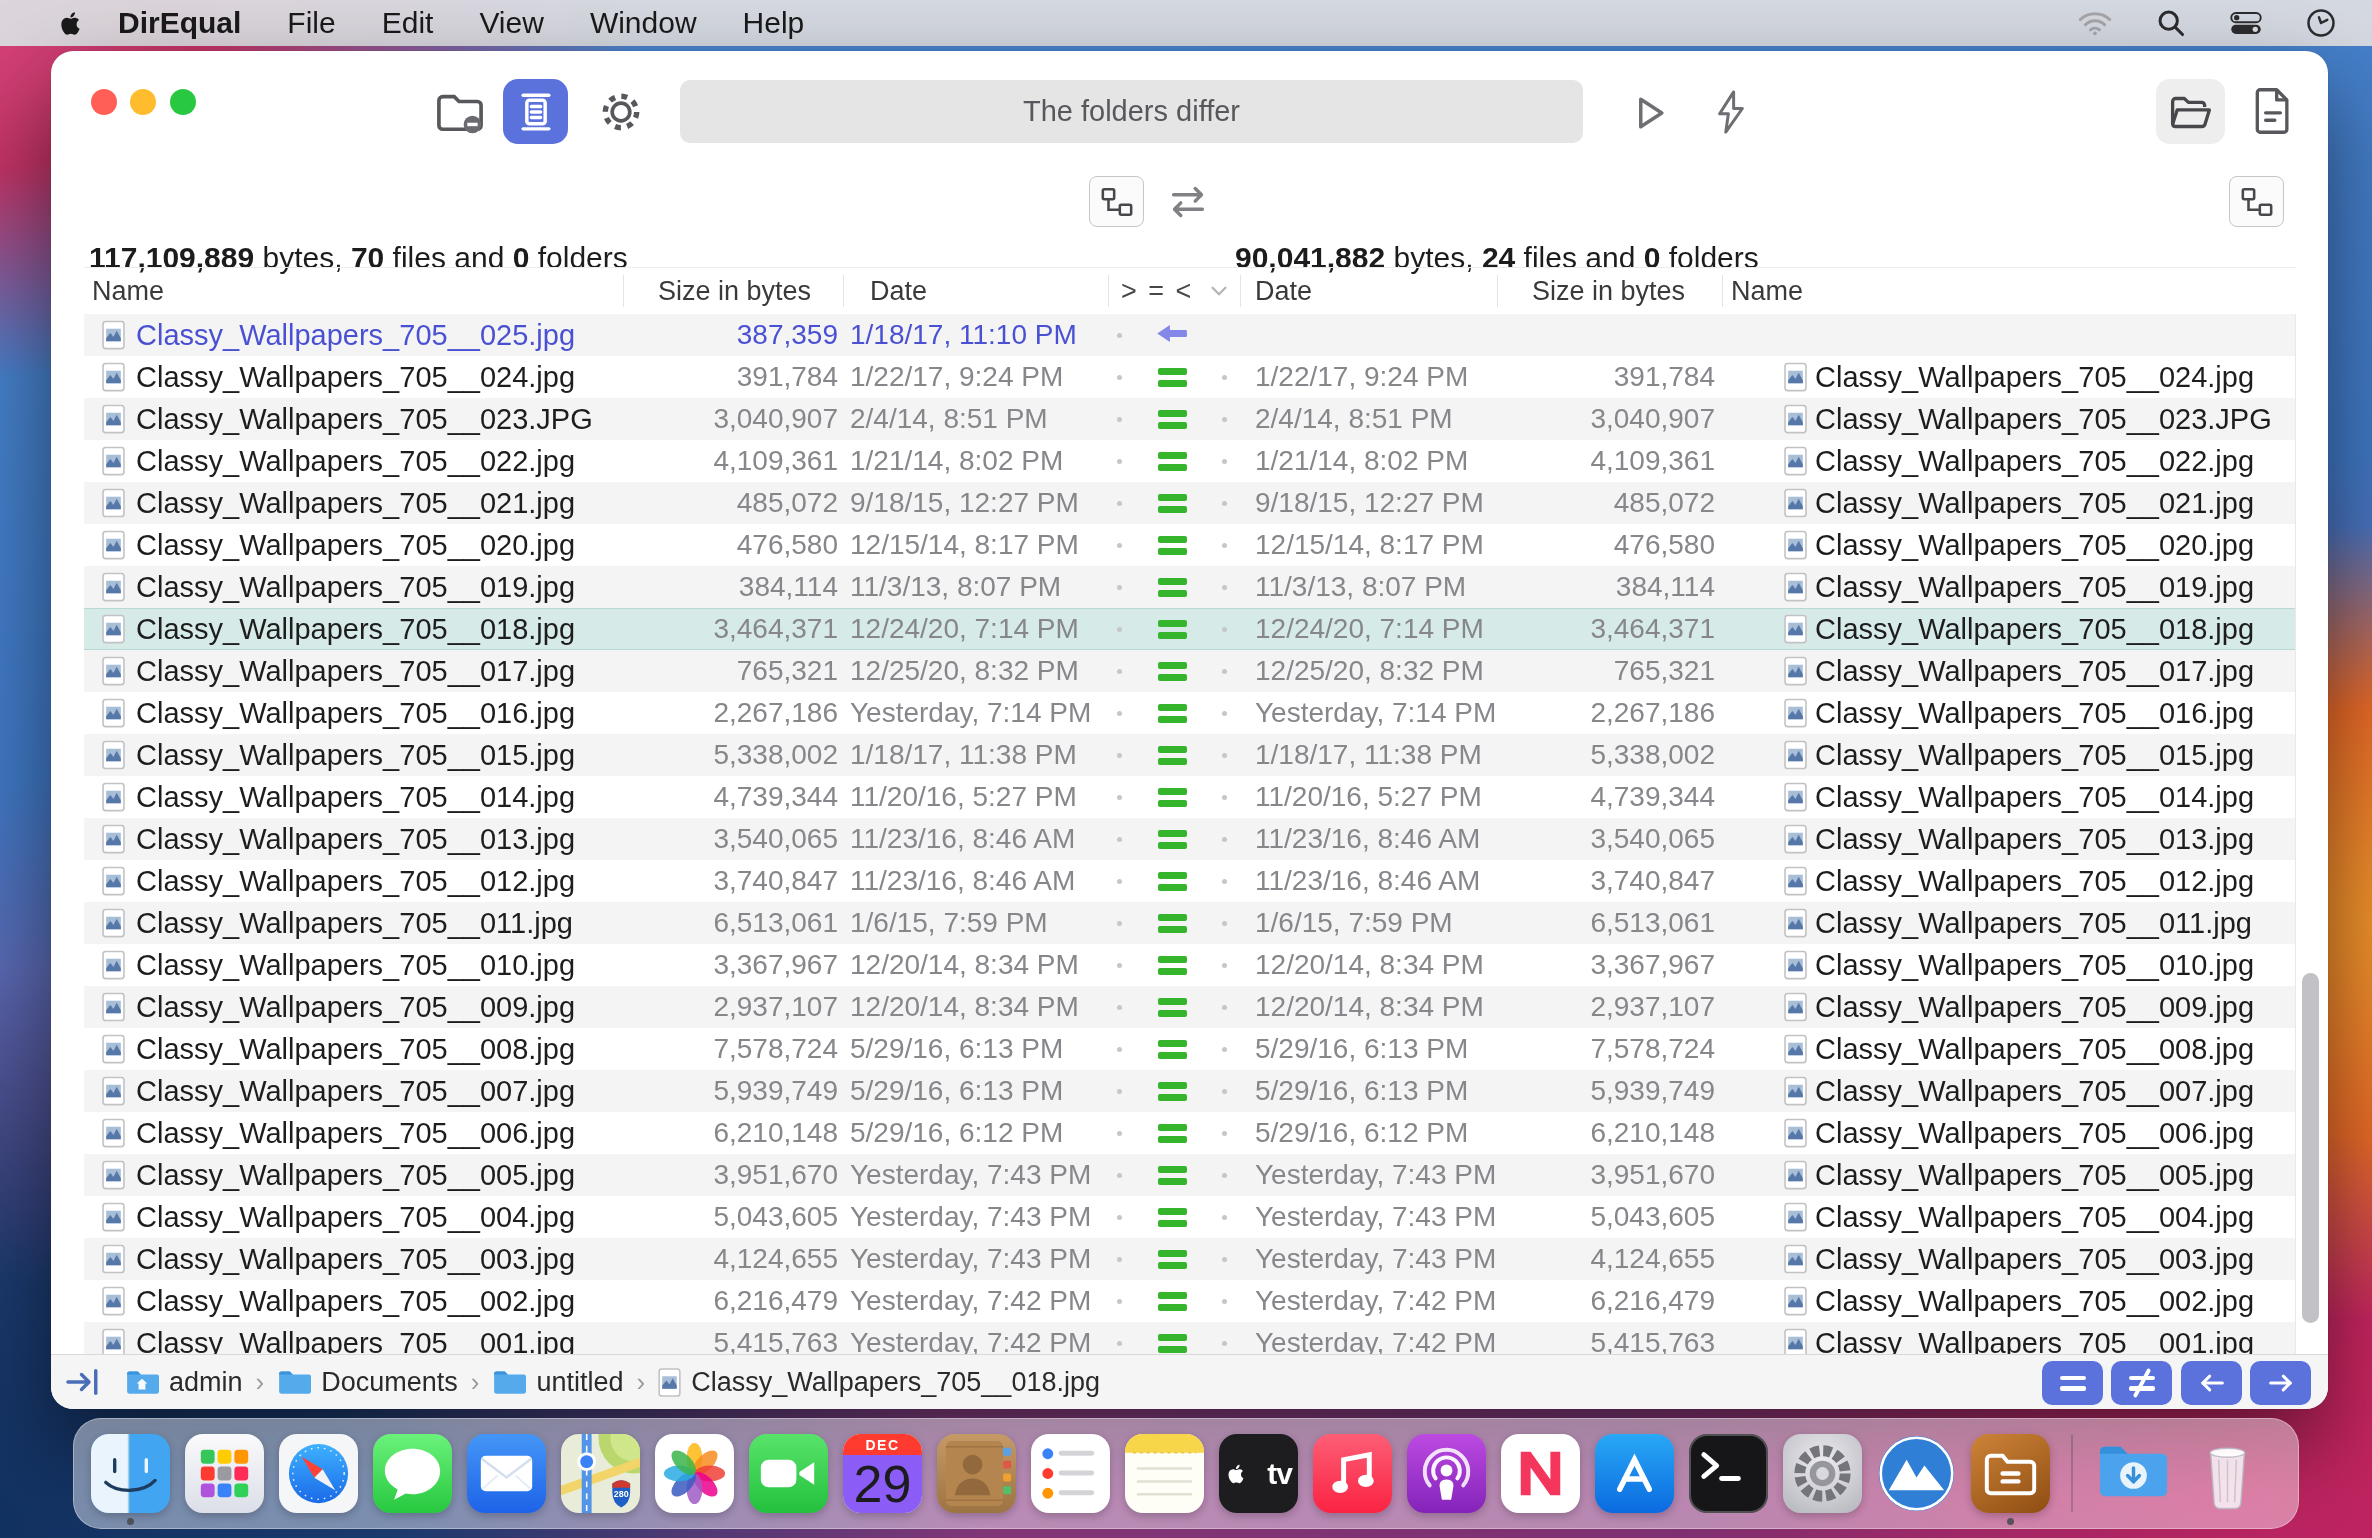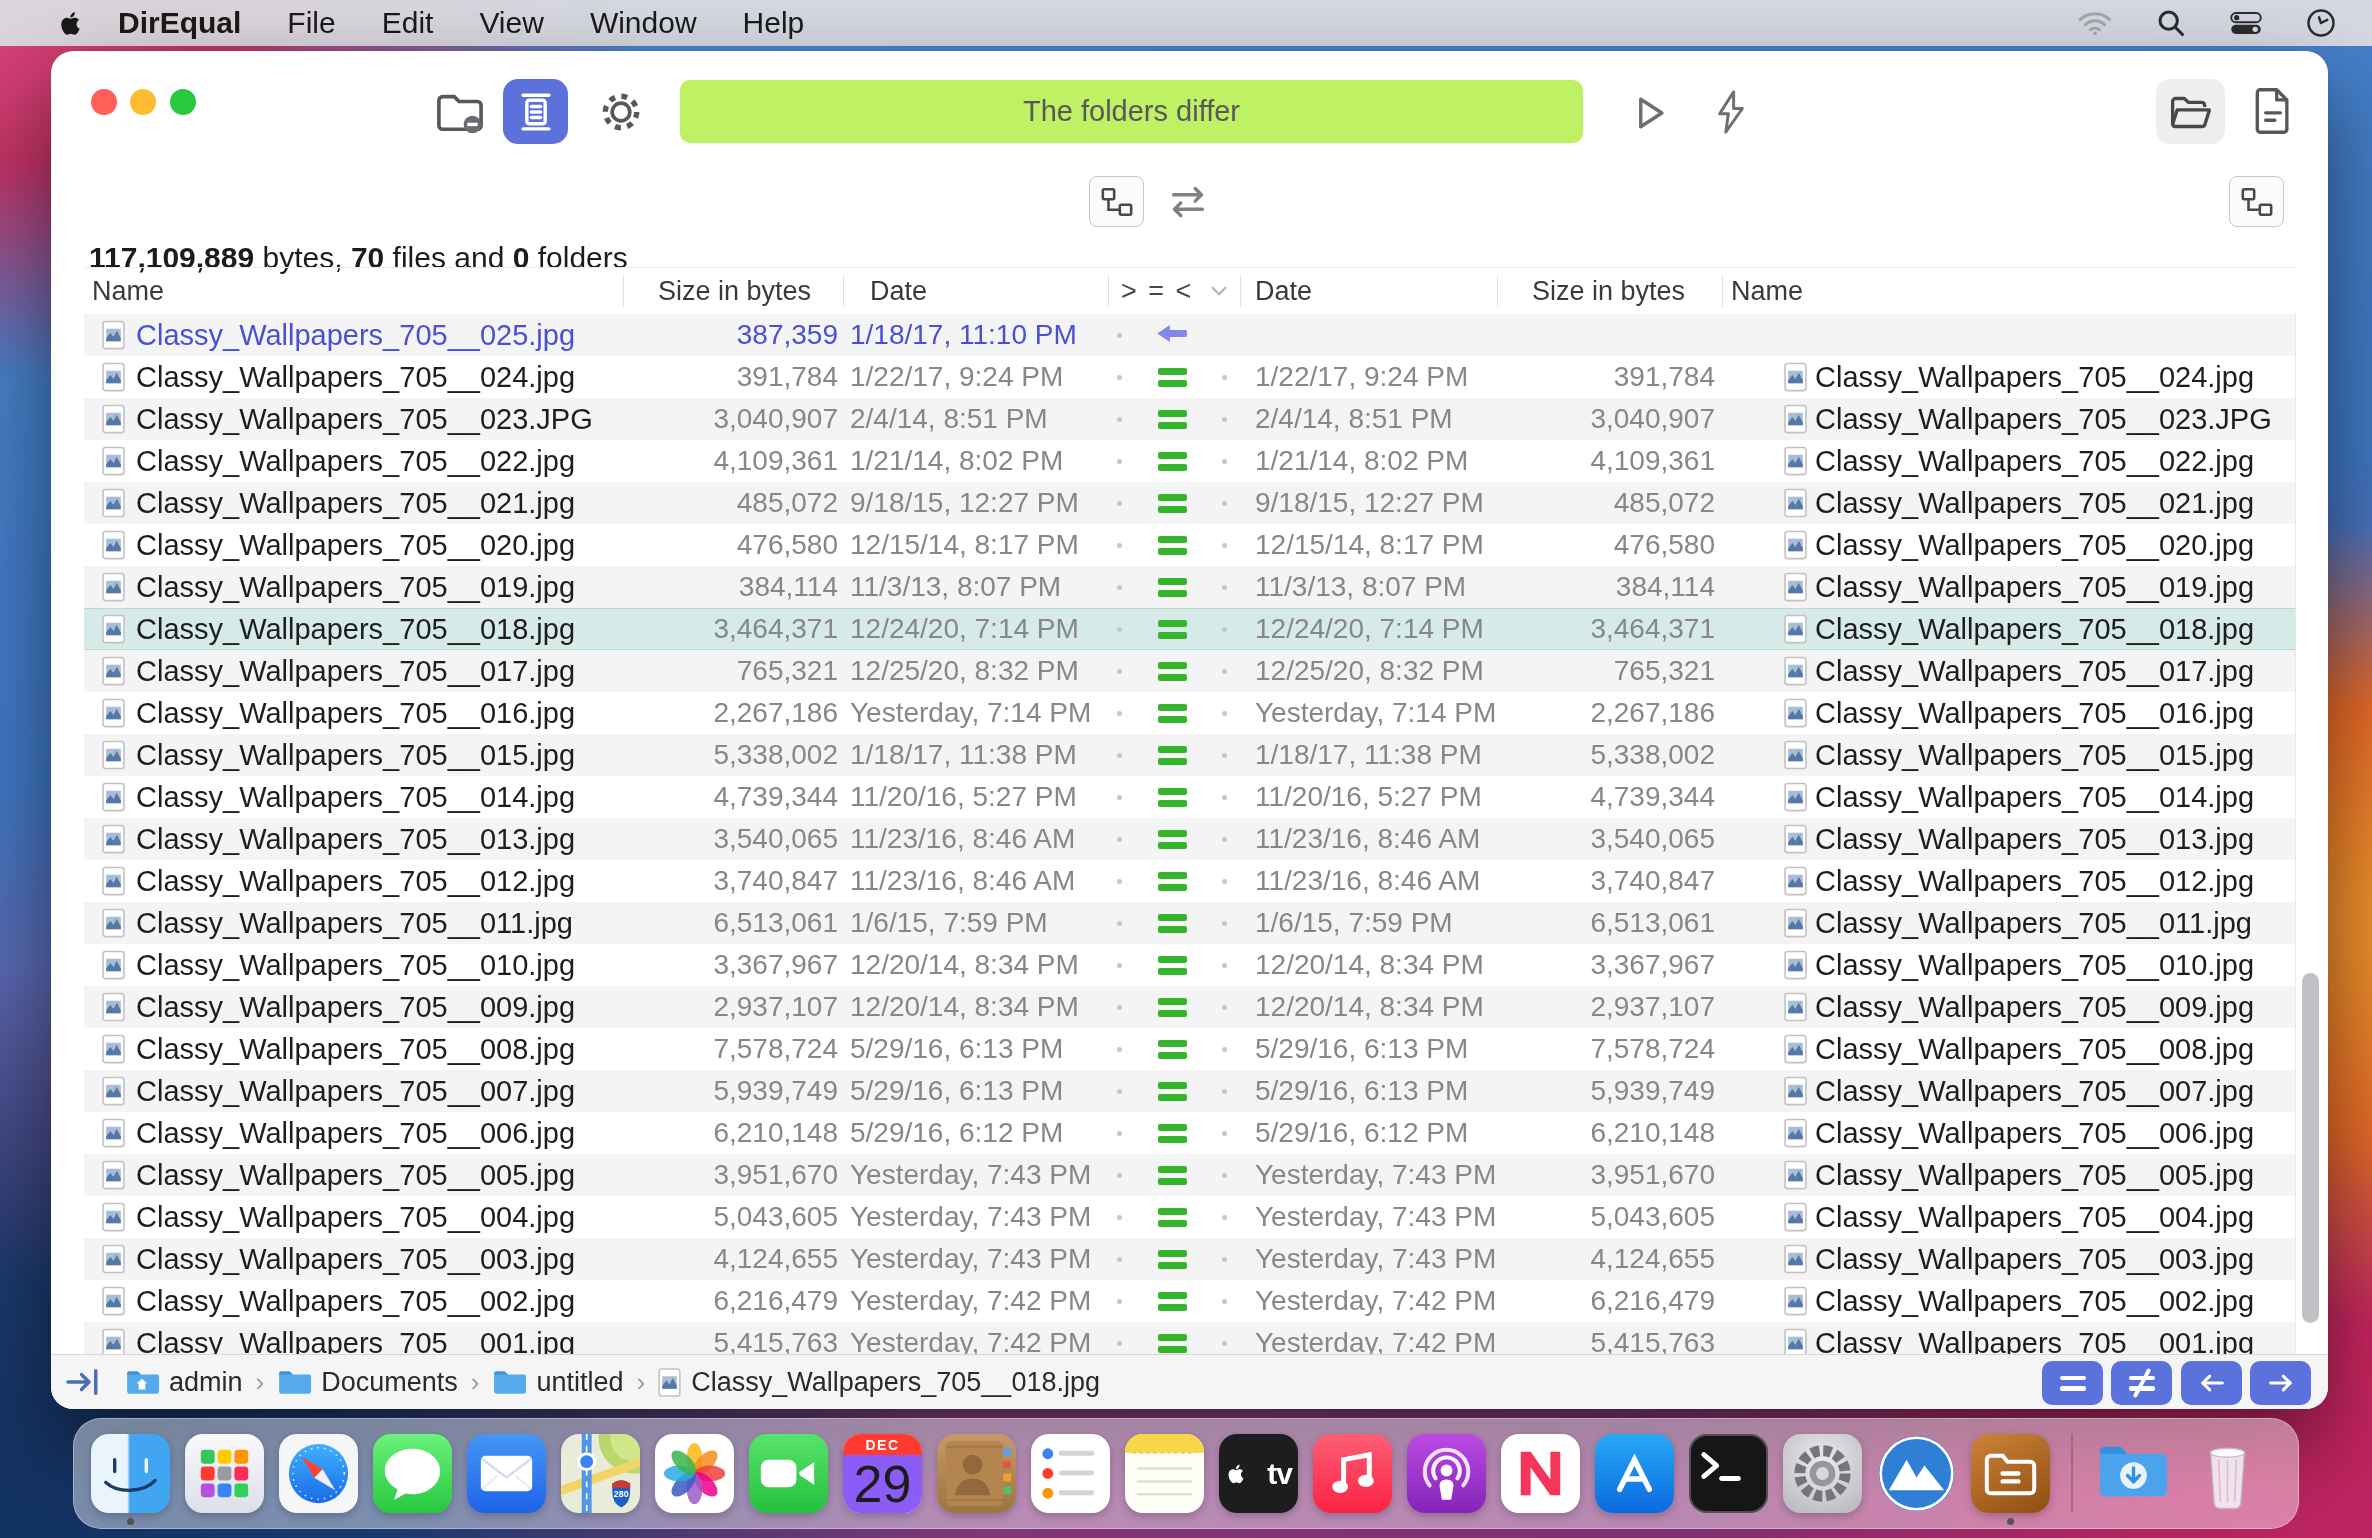--- a/index.html
+++ b/index.html
@@ -26,21 +26,21 @@
   .window{position:absolute;left:51px;top:51px;width:2277px;height:1358px;background:#fff;
     border-radius:22px;box-shadow:0 40px 89px rgba(0,0,0,0.5), 0 0 1px rgba(0,0,0,0.35);}
   .titlebar{position:absolute;left:0;top:0;right:0;height:119px;}
   .tl{position:absolute;top:38px;width:26px;height:26px;border-radius:50%;}
   .tl.red{left:40px;background:#ff5f57;}
   .tl.yellow{left:79px;background:#febc2e;}
   .tl.green{left:119px;background:#28c840;}
   .tb-icon{position:absolute;display:flex;align-items:center;justify-content:center;}
   .btn-blue{position:absolute;left:452px;top:28px;width:65px;height:65px;border-radius:15px;background:var(--accent,#5671e1);
     display:flex;align-items:center;justify-content:center;}
-  .status-field{position:absolute;left:629px;top:29px;width:903px;height:63px;border-radius:10px;background:#bef264;
+  .status-field{position:absolute;left:629px;top:29px;width:903px;height:63px;border-radius:10px;background:#e5e5e5;
     display:flex;align-items:center;justify-content:center;font-size:29px;color:#58585c;}
   .rt-folder-btn{position:absolute;left:2105px;top:28px;width:69px;height:65px;border-radius:14px;background:#eeeeef;
     display:flex;align-items:center;justify-content:center;}
   
   .path-field{position:absolute;top:125px;height:51px;border:1.5px solid #c6c6ca;border-radius:8px;background:#fff;
     display:flex;align-items:center;padding-left:14px;font-size:29px;color:#111;}
   .tree-btn{position:absolute;top:125px;width:55px;height:51px;border:1.5px solid #c6c6ca;border-radius:8px;background:#fbfbfc;
     display:flex;align-items:center;justify-content:center;}
   .swap{position:absolute;top:131px;left:1111px;width:51px;height:40px;display:flex;align-items:center;justify-content:center;}
   .stats{position:absolute;top:190px;font-size:30px;color:#1c1c1e;}
@@ -231,20 +231,23 @@
       <svg width="34" height="32" viewBox="0 0 24 22" fill="none" stroke="#48484c" stroke-width="1.8">
           <rect x="2" y="2" width="8" height="7" rx="1"></rect>
           <rect x="14" y="13" width="8" height="7" rx="1"></rect>
           <path d="M6 9v7.5h8"></path>
         </svg>
     </span>
 
     <div class="stats" style="left:38px;">
       <b>117,109,889</b><span> bytes, </span><b>70</b><span> files and </span><b>0</b><span> folders</span>
     </div>
+    <div class="stats" style="left:1184px;">
+      <b>90,041,882</b><span> bytes, </span><b>24</b><span> files and </span><b>0</b><span> folders</span>
+    </div>
 
     <div class="thead">
       <div class="hcell">Name</div>
       <div class="hcell hsize">Size in bytes</div>
       <div class="hcell hdate">Date</div>
       <div class="hcell hcmp">
         <span>&gt; = &lt;</span>
         <svg width="18" height="12" viewBox="0 0 14 9" fill="none" stroke="#b4b4b8" stroke-width="1.8" stroke-linecap="round">
             <path d="M2 2l5 5 5-5"></path>
           </svg>

